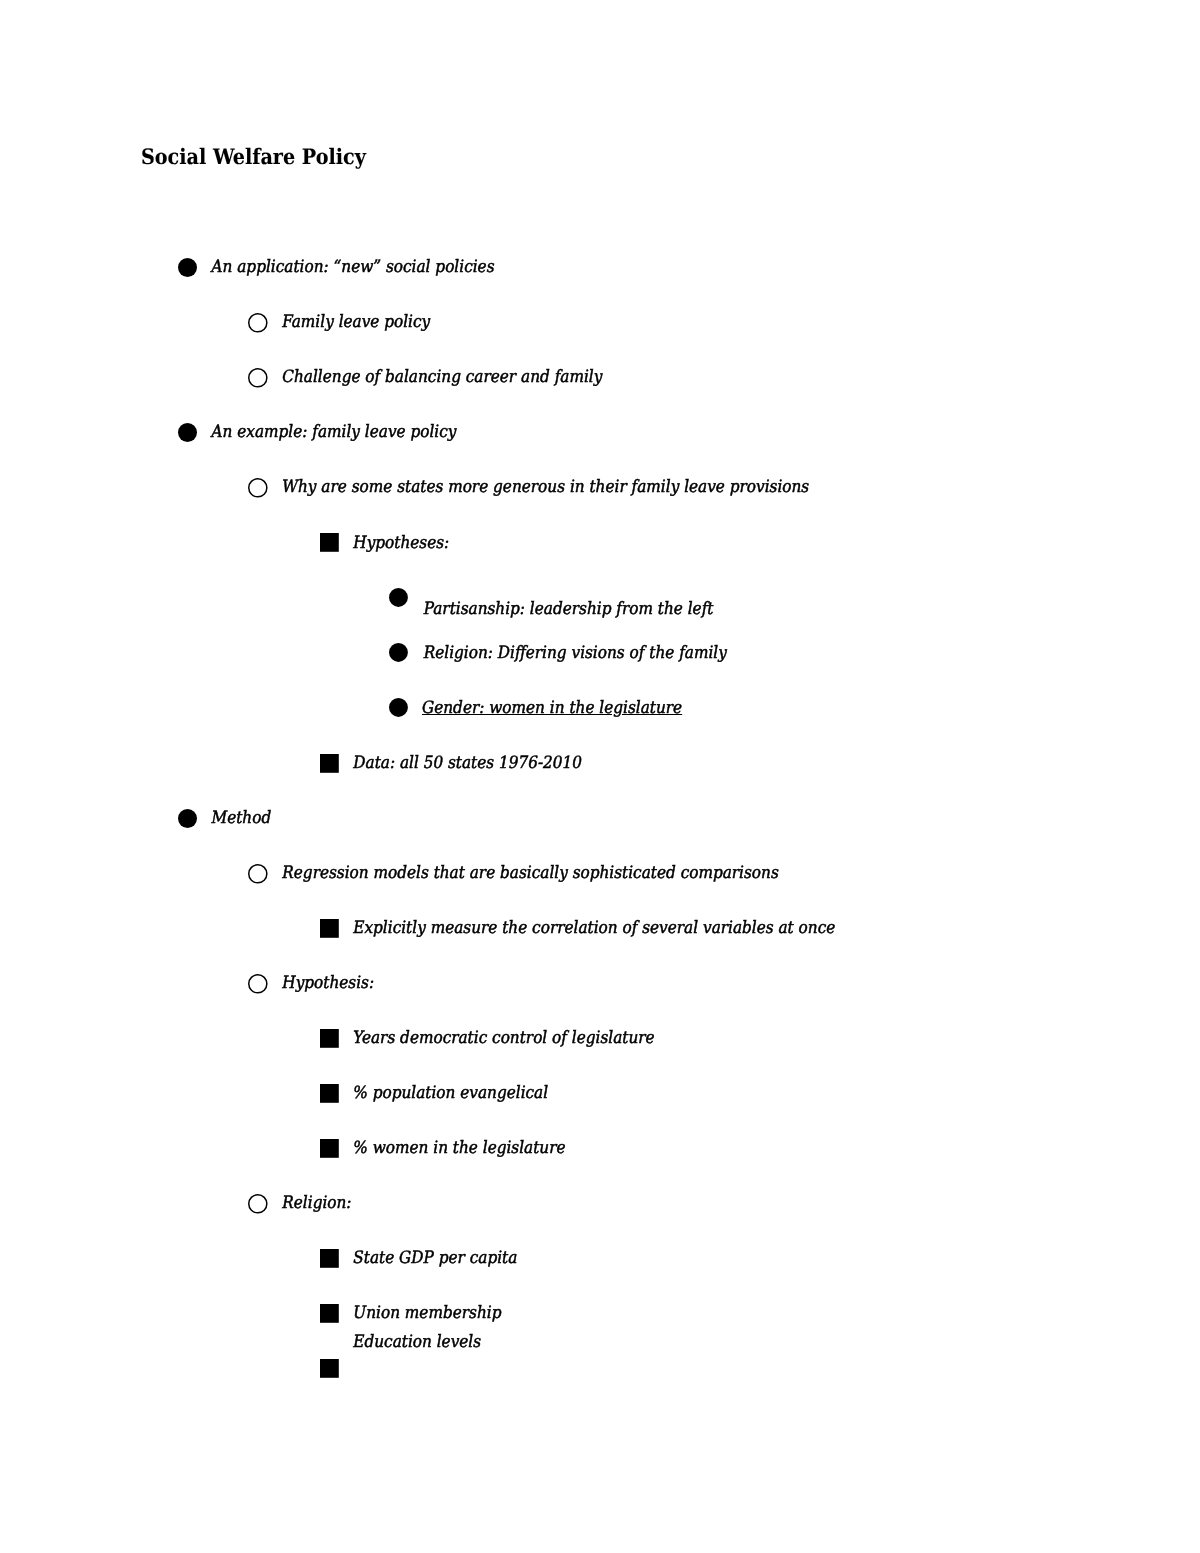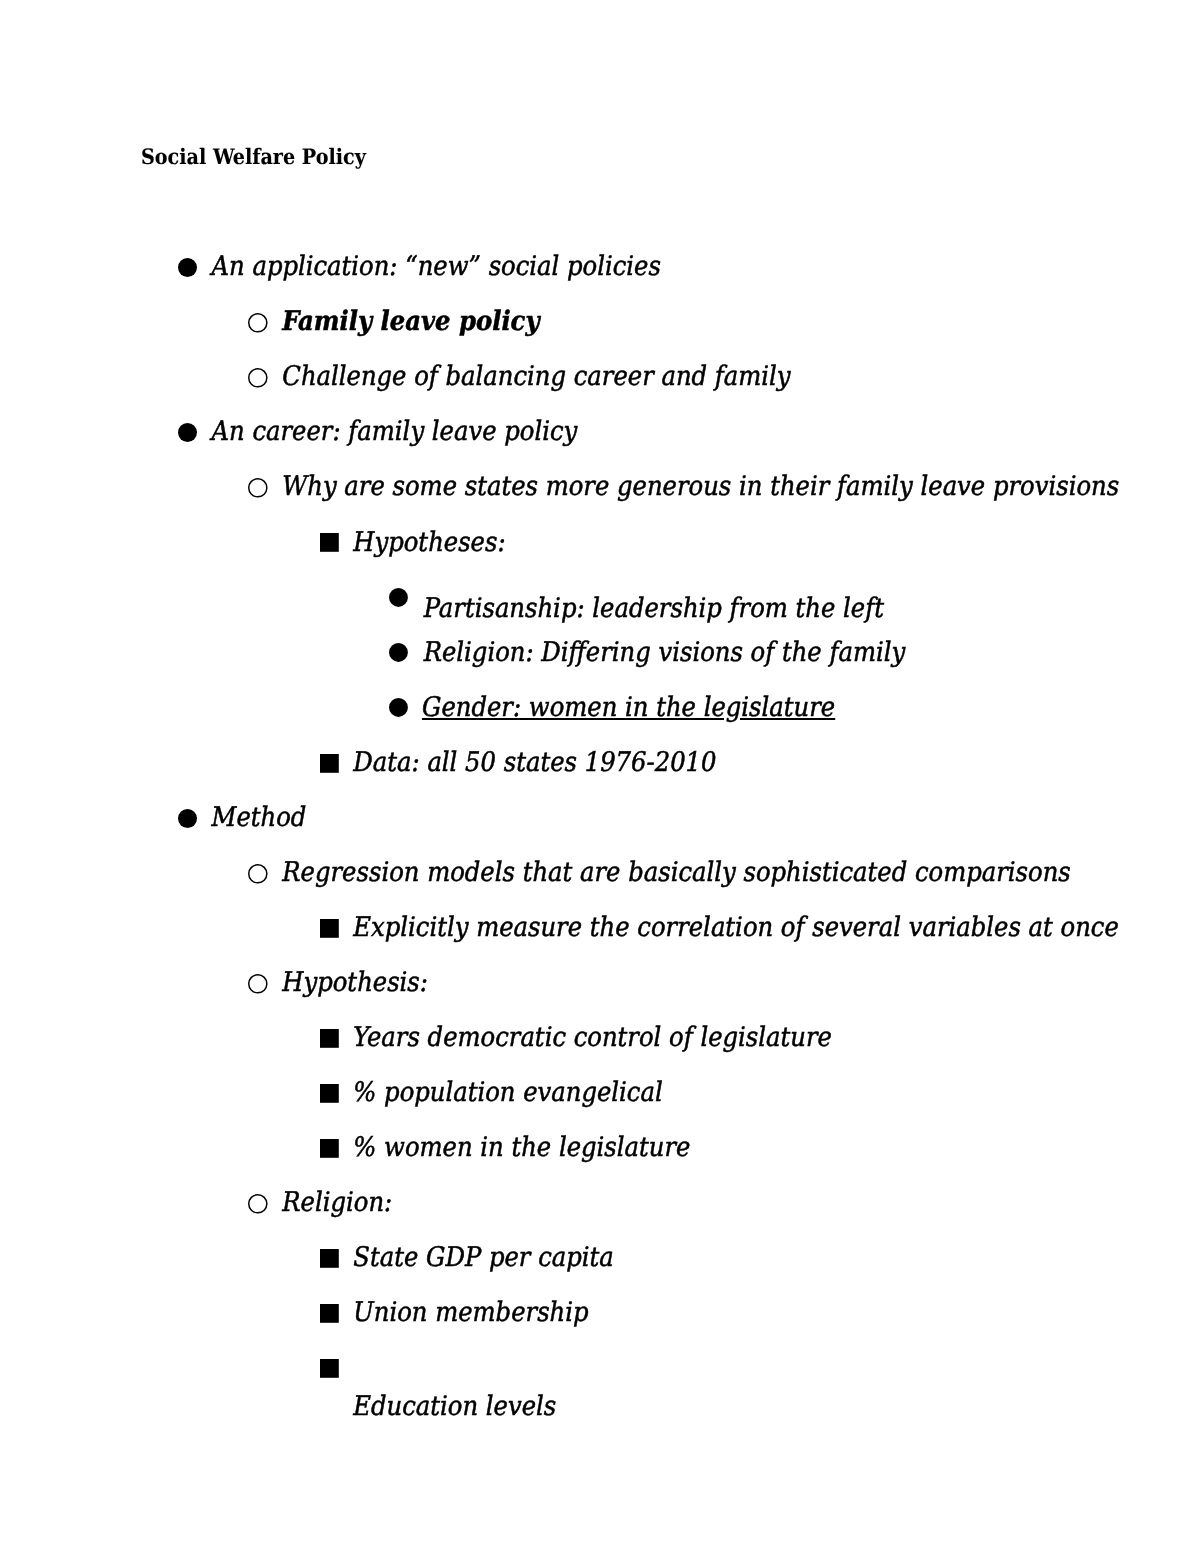--- a/index.html
+++ b/index.html
@@ -24,21 +24,21 @@
     -webkit-text-stroke:0.1px #000;
     transform-origin:0 0;
   }
 
   
   .outline{position:absolute;left:0;top:0;width:1200px;height:1553px;}
   .item{position:absolute;left:0;top:0;width:1200px;height:0;}
   .label{
     position:absolute;white-space:nowrap;color:#000;
     font-family:"DejaVu Serif",serif;font-stretch:condensed;
-    font-style:italic;font-weight:normal;font-size:27px;line-height:26px;
+    font-style:italic;font-weight:normal;font-size:17px;line-height:26px;
     -webkit-text-stroke:0.48px #000;
     transform-origin:0 0;
   }
   .marker{position:absolute;display:block;overflow:visible;}
 </style>
 </head>
 <body>
 
 <div class="page">
   <div class="doc-title">Social Welfare Policy</div>
@@ -46,33 +46,33 @@
       <div class="item">
         <svg class="marker" width="19" height="19" viewBox="0 0 100 100" style="left: 177.7px; top: 258.2px;">
           <circle cx="50" cy="50" r="50" fill="#000"></circle>
         </svg>
         <div class="label" style="left: 211.5px; top: 254.25px;">An application: “new” social policies</div>
       </div>
       <div class="item">
         <svg class="marker" width="19.6" height="19.6" viewBox="0 0 100 100" style="left: 247.6px; top: 313.207px;">
           <circle cx="50" cy="50" r="46.17" fill="none" stroke="#000" stroke-width="7.65"></circle>
         </svg>
-        <div class="label" style="left: 282.3px; top: 309.307px; font-weight: bold;">Family leave policy</div>
+        <div class="label" style="left: 282.3px; top: 309.307px;">Family leave policy</div>
       </div>
       <div class="item">
         <svg class="marker" width="19.6" height="19.6" viewBox="0 0 100 100" style="left: 247.6px; top: 368.264px;">
           <circle cx="50" cy="50" r="46.17" fill="none" stroke="#000" stroke-width="7.65"></circle>
         </svg>
         <div class="label" style="left: 282.3px; top: 364.364px; text-align: right;">Challenge of balancing career and family</div>
       </div>
       <div class="item">
         <svg class="marker" width="19" height="19" viewBox="0 0 100 100" style="left: 177.7px; top: 423.371px;">
           <circle cx="50" cy="50" r="50" fill="#000"></circle>
         </svg>
-        <div class="label" style="left: 211.5px; top: 419.421px;">An career: family leave policy</div>
+        <div class="label" style="left: 211.5px; top: 419.421px;">An example: family leave policy</div>
       </div>
       <div class="item">
         <svg class="marker" width="19.6" height="19.6" viewBox="0 0 100 100" style="left: 247.6px; top: 478.378px;">
           <circle cx="50" cy="50" r="46.17" fill="none" stroke="#000" stroke-width="7.65"></circle>
         </svg>
         <div class="label" style="left: 282.3px; top: 474.478px;">Why are some states more generous in their family leave provisions</div>
       </div>
       <div class="item">
         <svg class="marker" width="18.8" height="18.8" viewBox="0 0 100 100" style="left: 320.4px; top: 533.335px;">
           <rect x="0" y="0" width="100" height="100" fill="#000"></rect>
@@ -160,16 +160,16 @@
       <div class="item">
         <svg class="marker" width="18.8" height="18.8" viewBox="0 0 100 100" style="left: 320.4px; top: 1304.13px;">
           <rect x="0" y="0" width="100" height="100" fill="#000"></rect>
         </svg>
         <div class="label" style="left: 353.3px; top: 1300.33px;">Union membership</div>
       </div>
       <div class="item">
         <svg class="marker" width="18.8" height="18.8" viewBox="0 0 100 100" style="left: 320.4px; top: 1359.19px;">
           <rect x="0" y="0" width="100" height="100" fill="#000"></rect>
         </svg>
-        <div class="label" style="left: 353.3px; top: 1394px;">Education levels</div>
+        <div class="label" style="left: 353.3px; top: 1329px;">Education levels</div>
       </div>
     </div>
 </div>
 
 </body></html>

